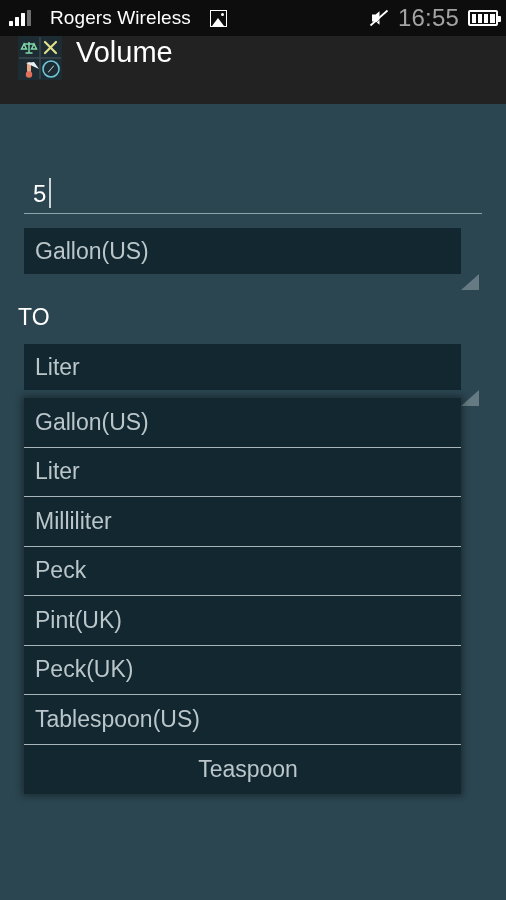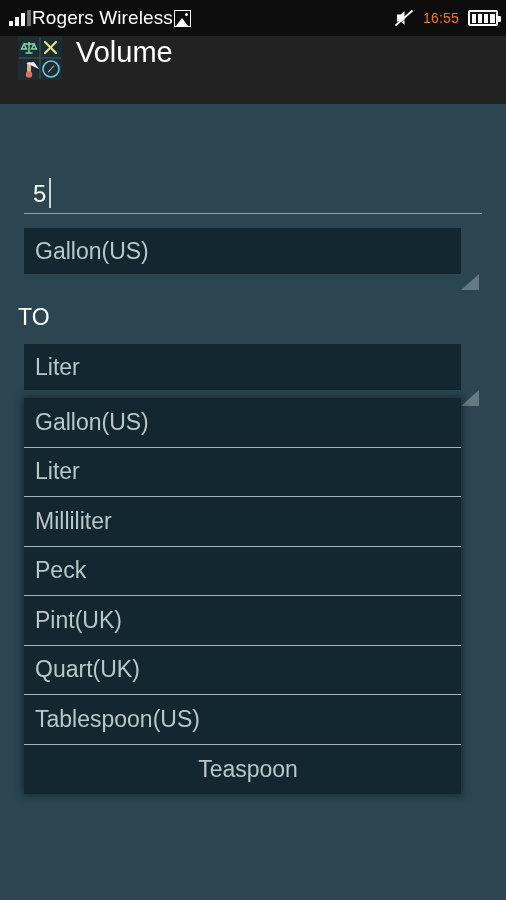--- a/index.html
+++ b/index.html
@@ -31,21 +31,21 @@
     width: 506px;
     height: 36px;
     background: #0d0d0d;
     display: flex;
     align-items: center;
     padding: 0 8px 0 9px;
   }
   .status-left {
     display: flex;
     align-items: center;
-    gap: 1px;
+    gap: 19px;
     flex: 1;
     min-width: 0;
   }
   .status-right {
     display: flex;
     align-items: center;
     gap: 9px;
   }
 
   
@@ -94,22 +94,22 @@
     position: absolute;
     right: 2px; top: 2px;
     width: 3px; height: 3px;
     border-radius: 50%;
     background: #ffffff;
   }
 
   .mute-icon { width: 20px; height: 18px; display: block; }
 
   .clock {
-    color: #f97316;
-    font-size: 14px;
+    color: #a3a3a3;
+    font-size: 24px;
     letter-spacing: 0.2px;
   }
 
   .battery {
     width: 30px;
     height: 16px;
     border: 2px solid #ffffff;
     border-radius: 2px;
     position: relative;
     display: flex;
@@ -375,21 +375,21 @@
       <div class="dropdown-item">
         <span>Milliliter</span>
       </div>
       <div class="dropdown-item">
         <span>Peck</span>
       </div>
       <div class="dropdown-item">
         <span>Pint(UK)</span>
       </div>
       <div class="dropdown-item">
-        <span>Quart(UK)</span>
+        <span>Peck(UK)</span>
       </div>
       <div class="dropdown-item">
         <span>Tablespoon(US)</span>
       </div>
       <div class="dropdown-item">
         <span>Teaspoon</span>
       </div>
     </div>
 
   </div>

